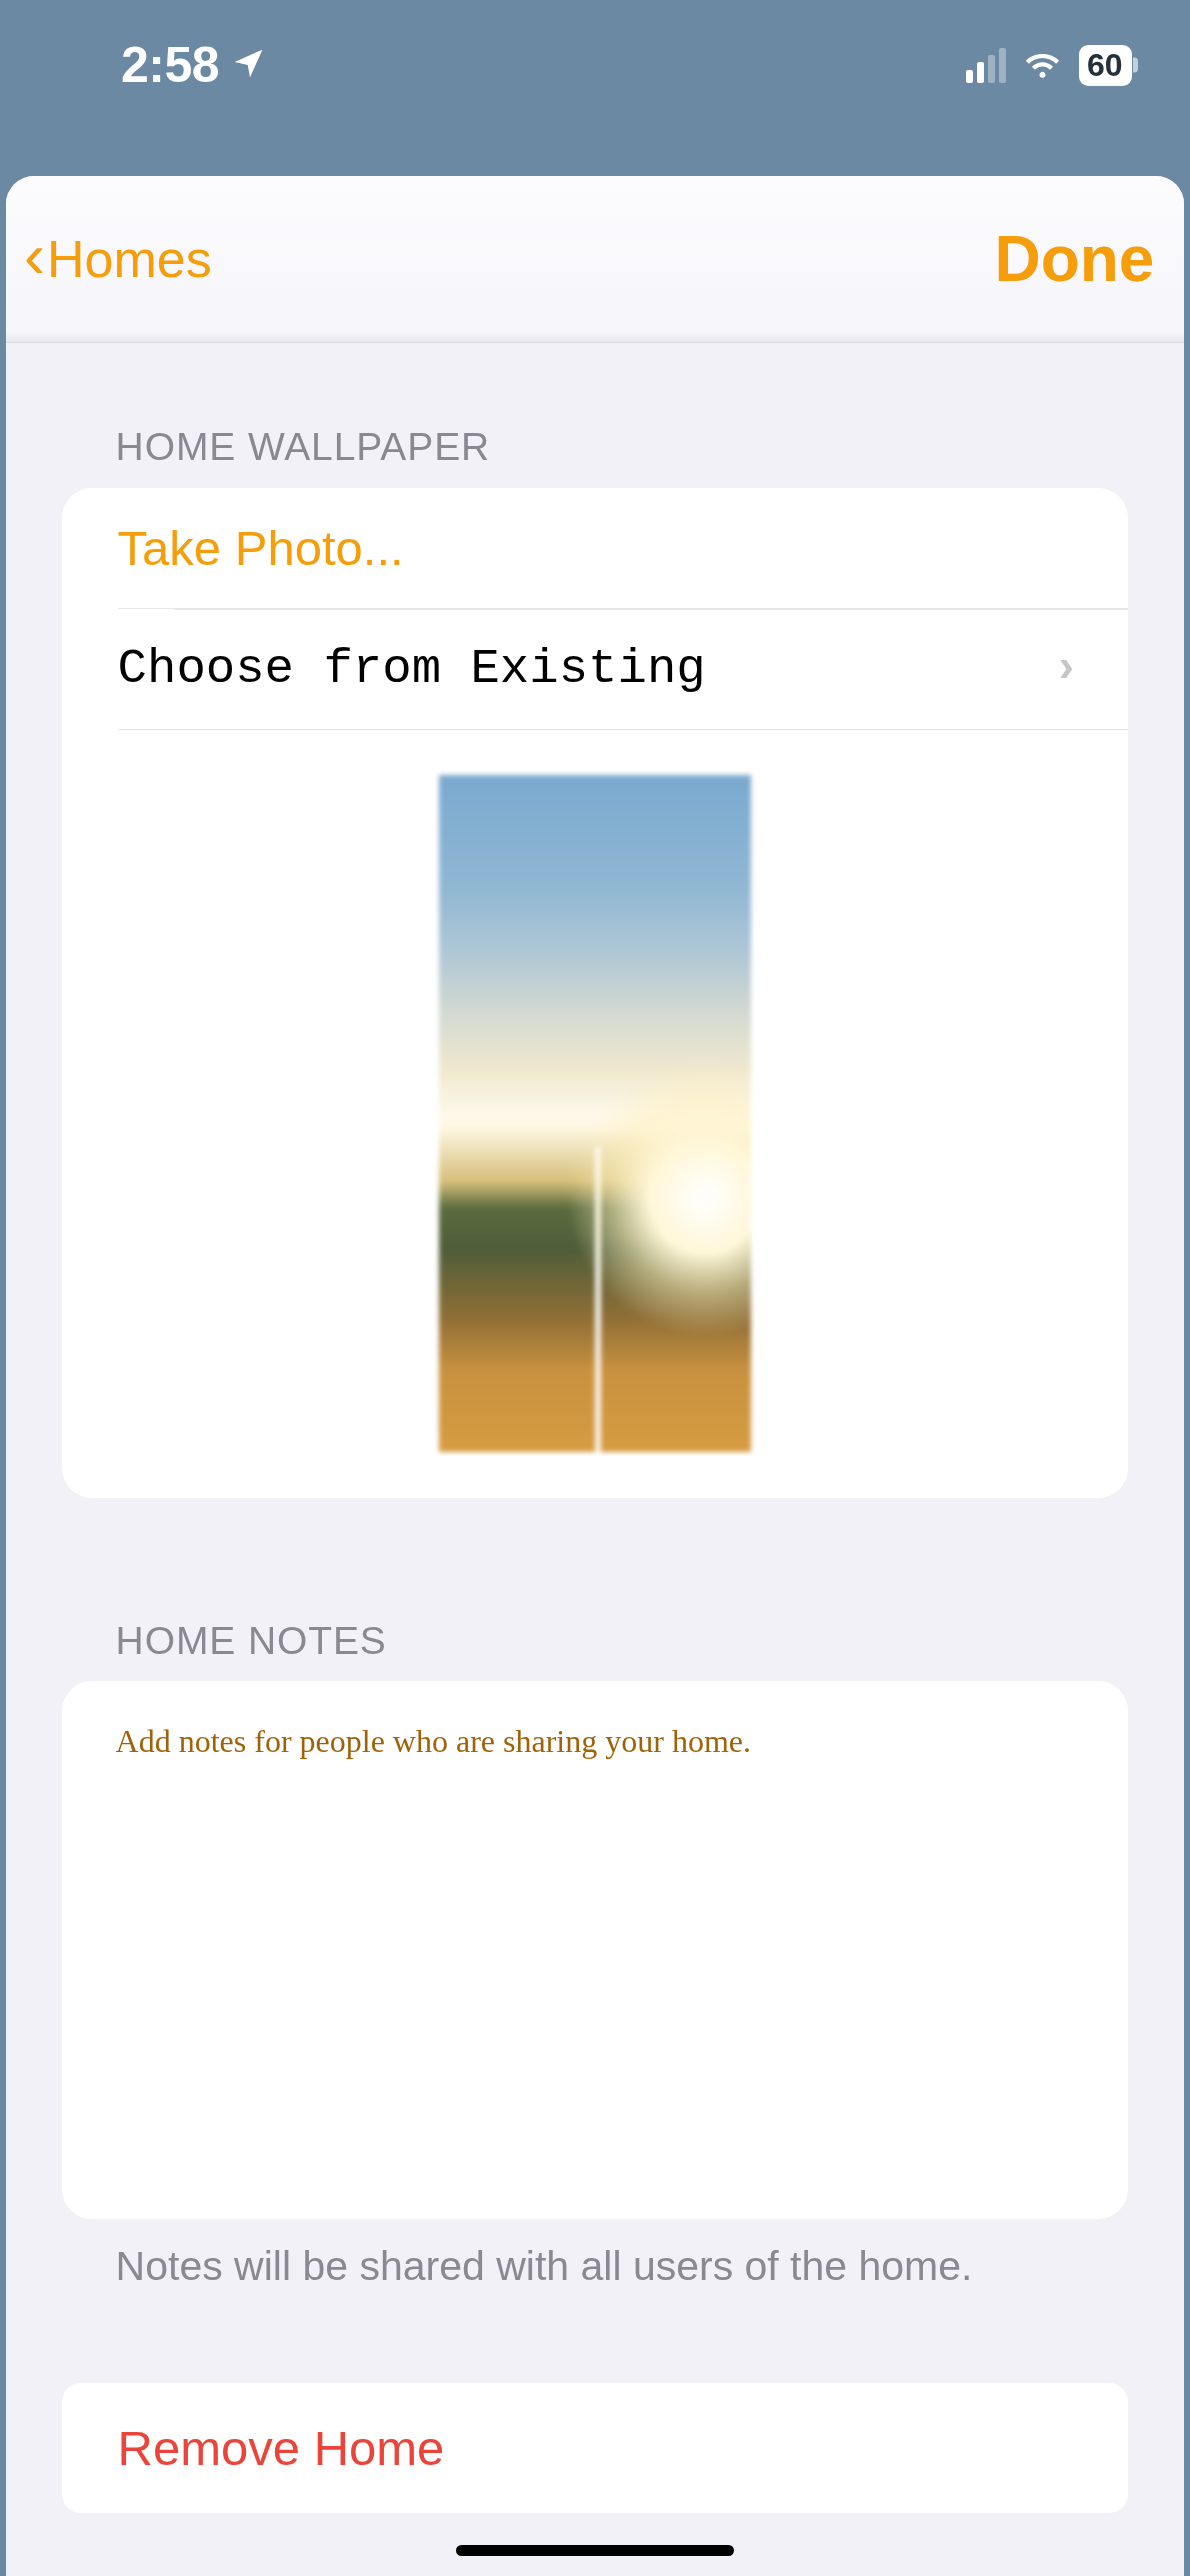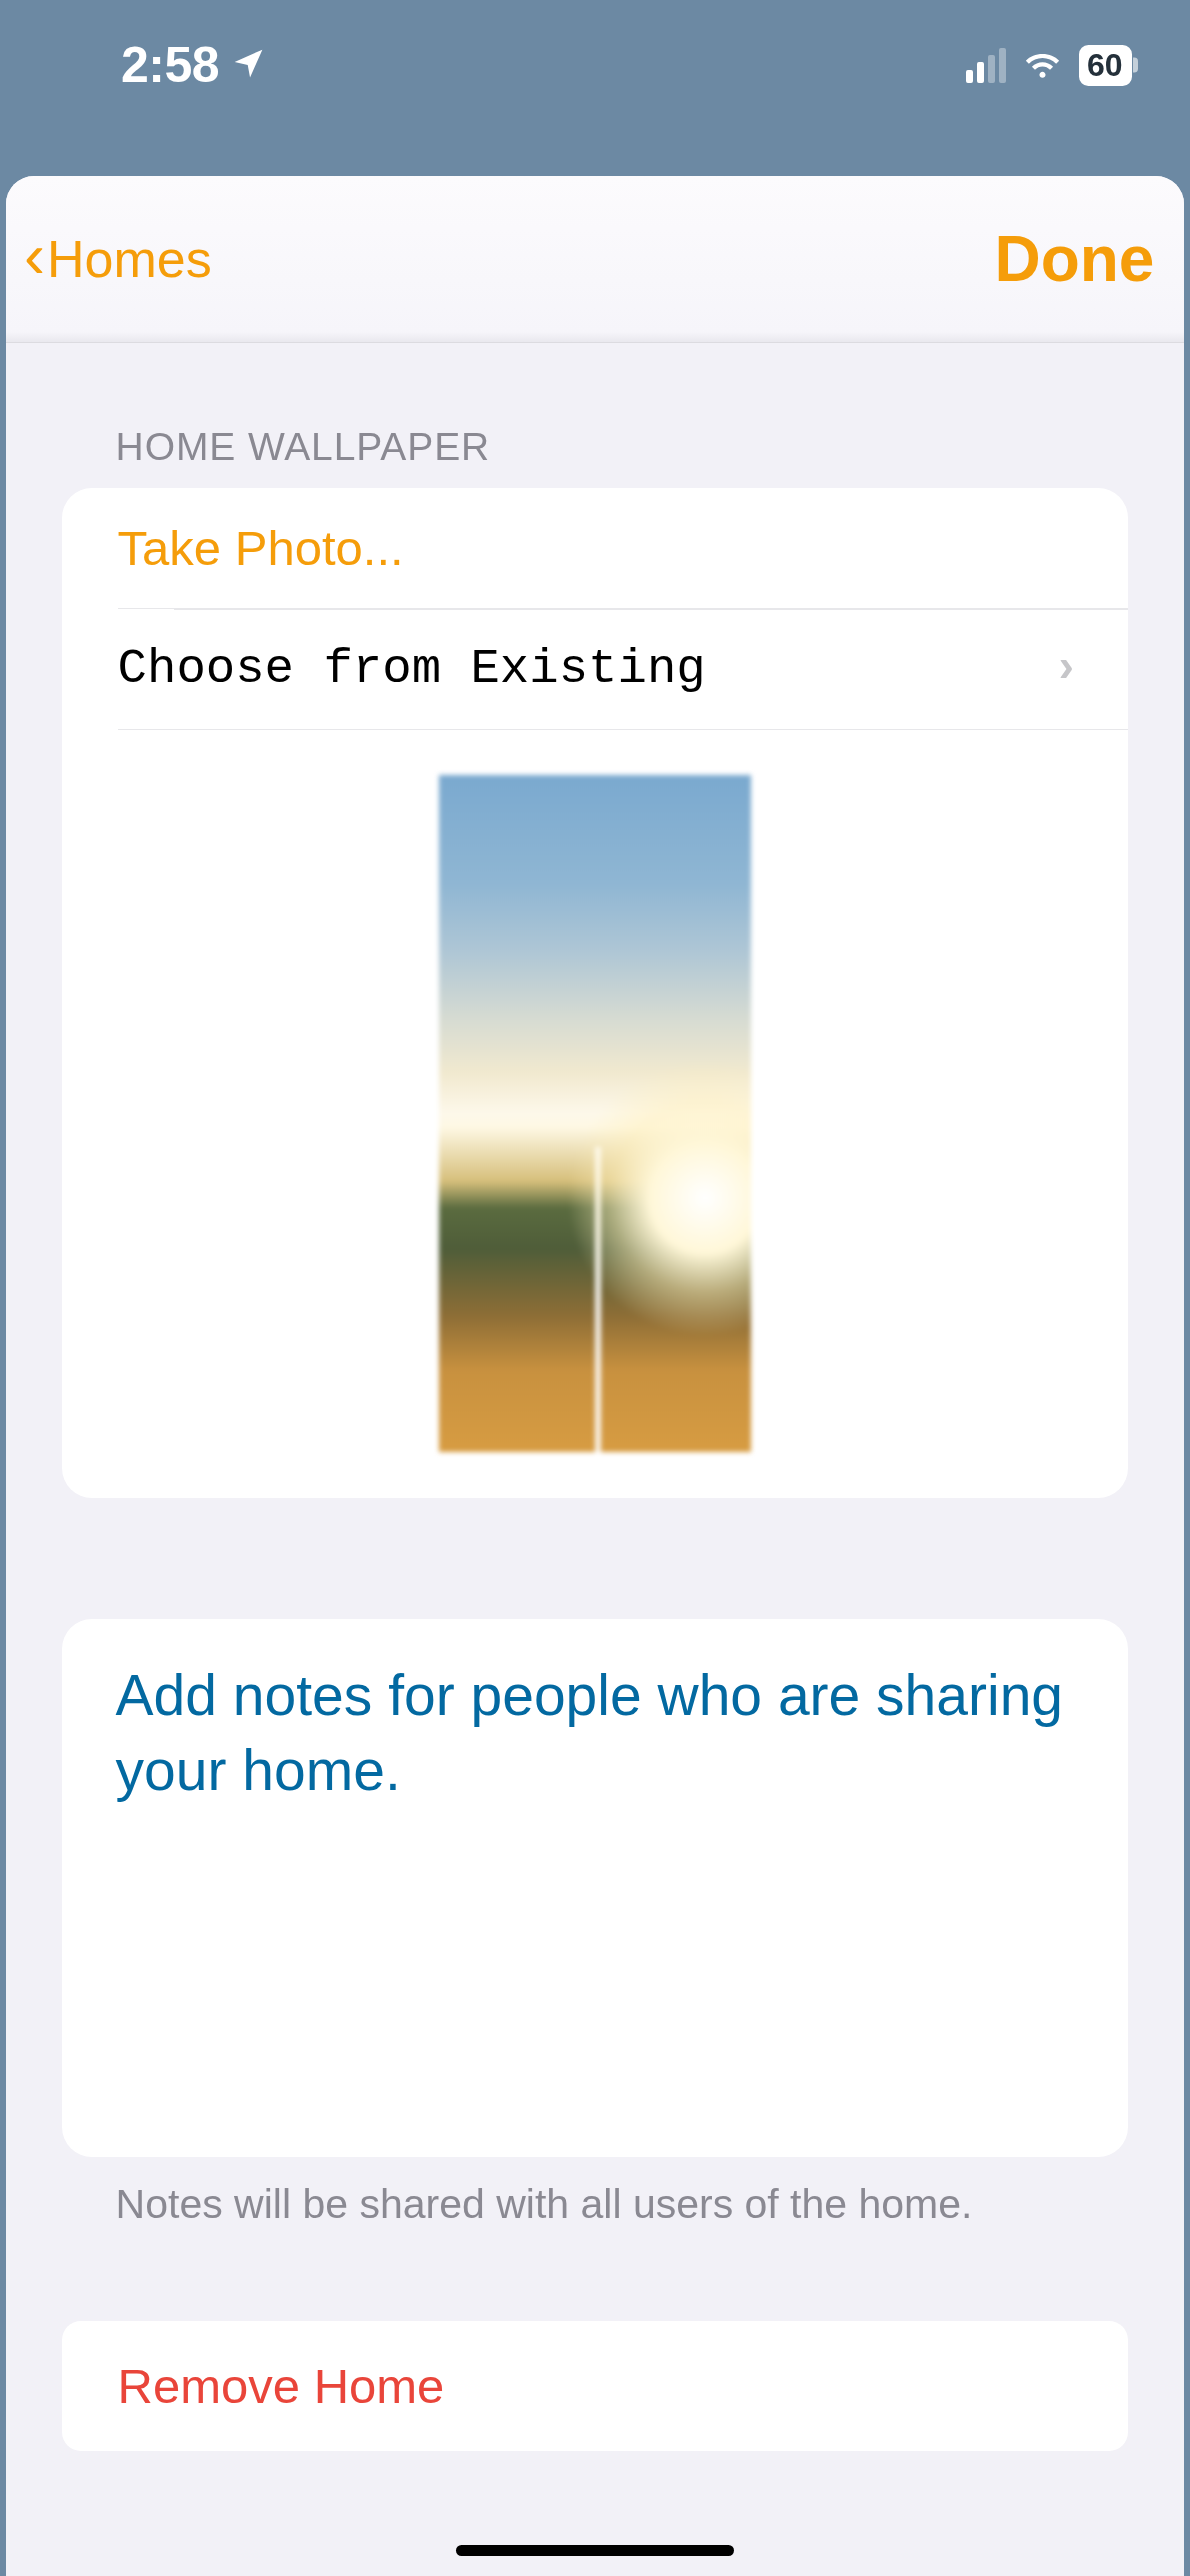--- a/index.html
+++ b/index.html
@@ -53,21 +53,21 @@
         #f1e9cf 44%, #fdf8ea 50%, #fef8e4 52%,
         #d6bf7b 60%, #5a6b3f 64%, #4f5d39 70%, #8e6e36 80%,
         #c8913f 88%, #d79c42 100%);
       position: relative; overflow: hidden; filter: blur(2.8px);
     }
     .wallpaper::after { content: ''; position: absolute; top: 42%; right: -93px; width: 278px; height: 278px; border-radius: 50%; background: radial-gradient(circle, #ffffff 0%, #fff7d8 28%, rgba(255,240,190,0.5) 48%, rgba(255,230,150,0) 70%); }
     .wallpaper .streak { position: absolute; width: 5.6px; background: rgba(255,255,255,0.9); top: 55%; bottom: 0; left: 50%; }
 
     
     .notes-card { background: #fff; border-radius: 30px; height: 538px; padding: 39px 54px; }
-    .notes-text { font-size: 57px; color: #0369a1; line-height: 1.32; }
+    .notes-text { font-size: 32px; color: #a16207; line-height: 1.32; font-family: Liberation Serif, serif; }
 
     .footer-note { font-size: 41px; color: #8a8992; margin: 24px 0 0 54px; }
 
     
     .remove-card { background: #fff; border-radius: 19px; margin-top: 93px; }
     .remove-row { padding: 37px 56px; font-size: 49px; color: #e9453a; }
 
     
     .home-indicator { position: absolute; bottom: 20.4px; left: 50%; transform: translateX(-50%); width: 278px; height: 11px; border-radius: 7.4px; background: #000; }
   </style>
@@ -123,20 +123,21 @@
         <span class="disclosure">›</span>
       </div>
       <div class="preview-wrap">
         <div class="wallpaper">
             <div class="streak"></div>
           </div>
       </div>
     </div>
 
     <div style="height:121px"></div>
+    <div class="section-label">HOME NOTES</div>
     <div class="notes-card">
       <div class="notes-text">Add notes for people who are sharing your home.</div>
     </div>
     <div class="footer-note">Notes will be shared with all users of the home.</div>
 
     <div class="remove-card">
       <div class="remove-row">Remove Home</div>
     </div>
 
   </div>

